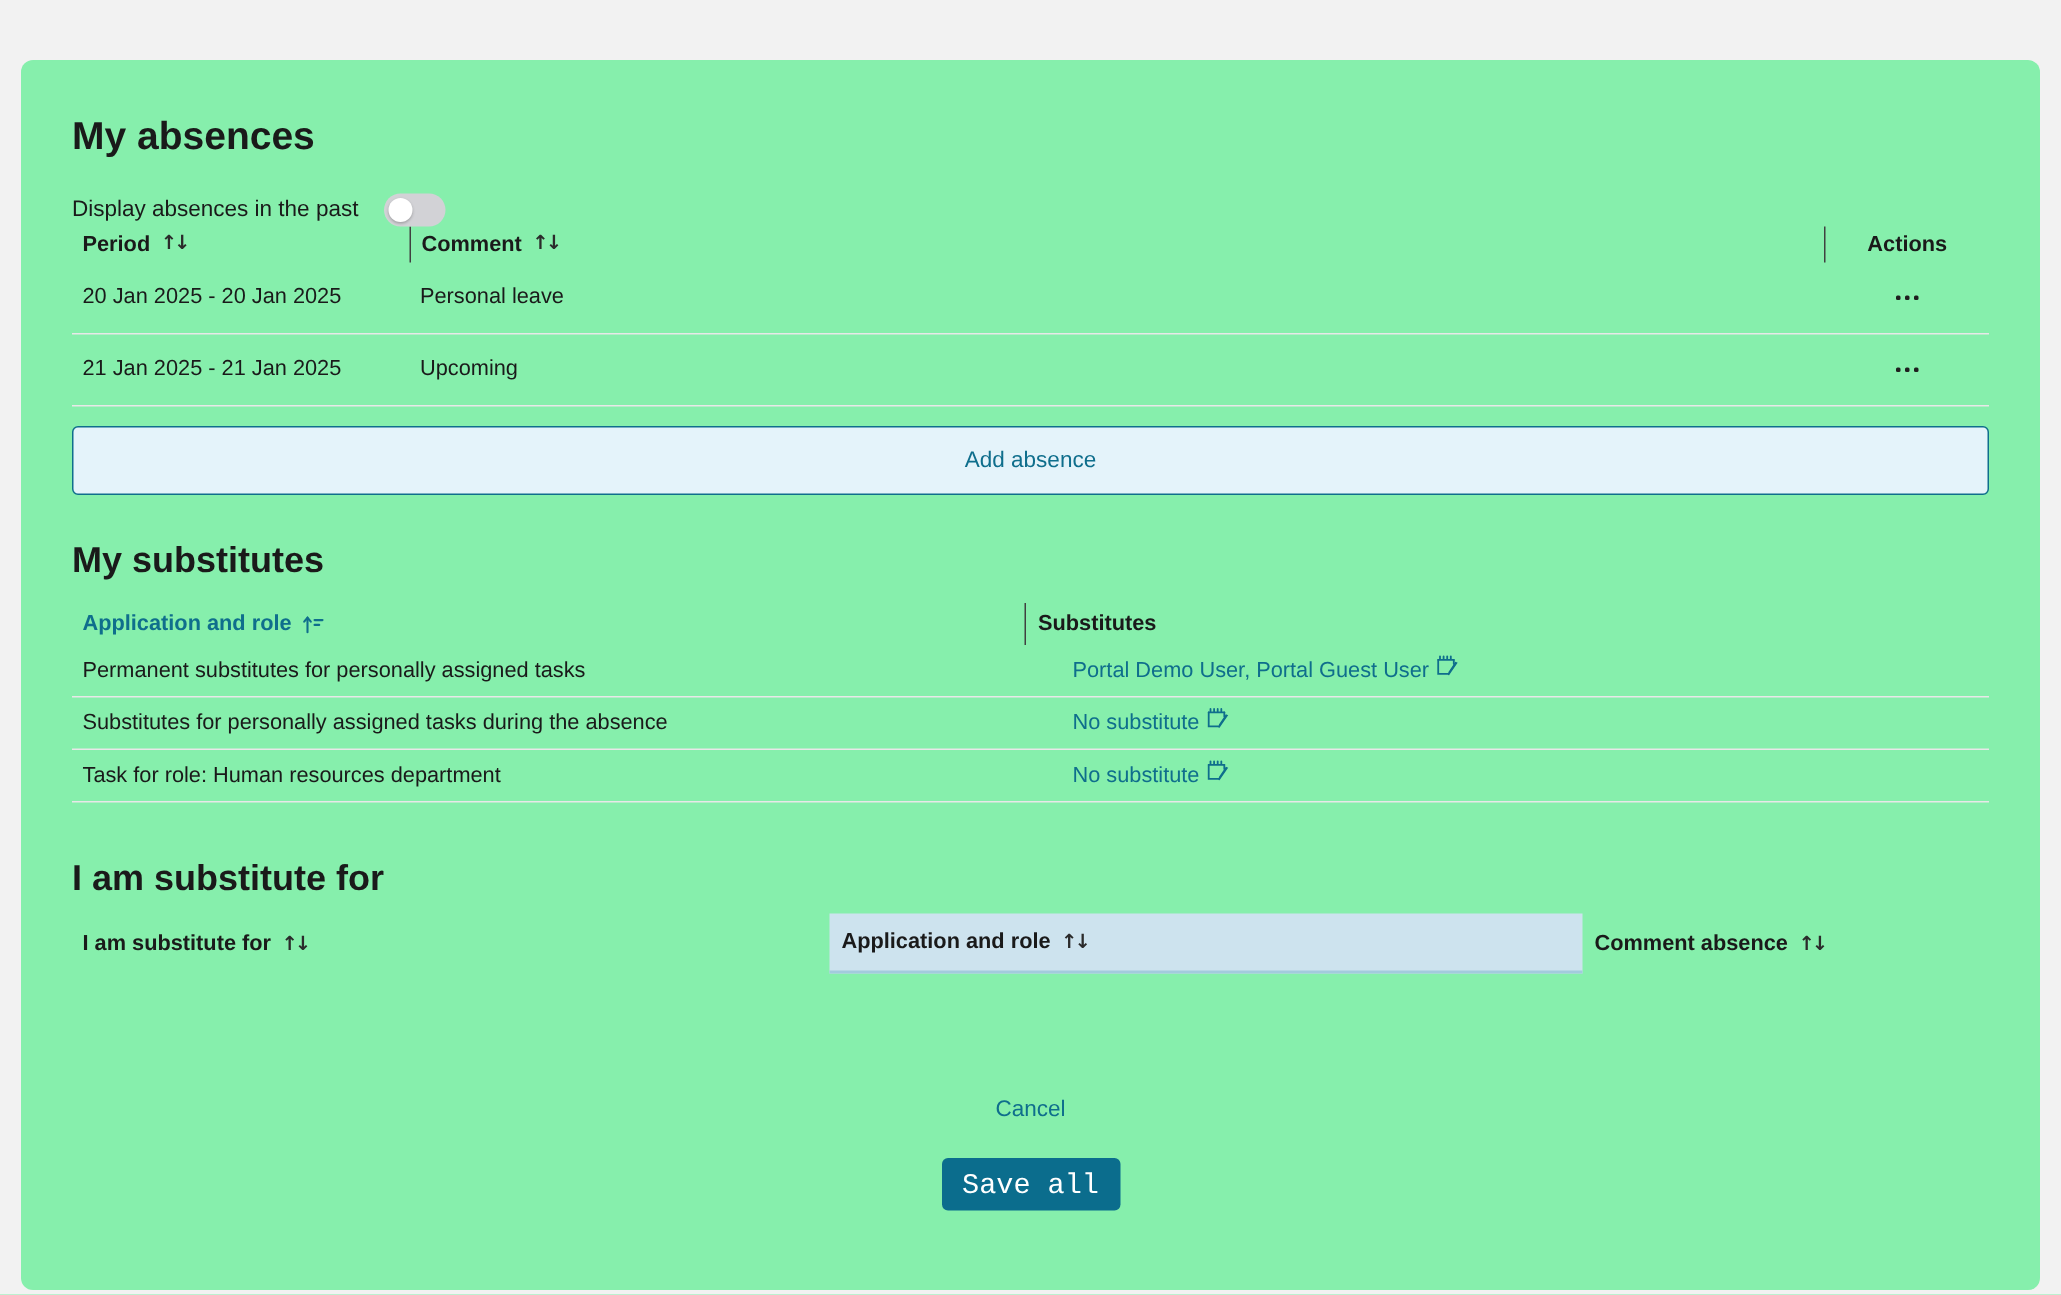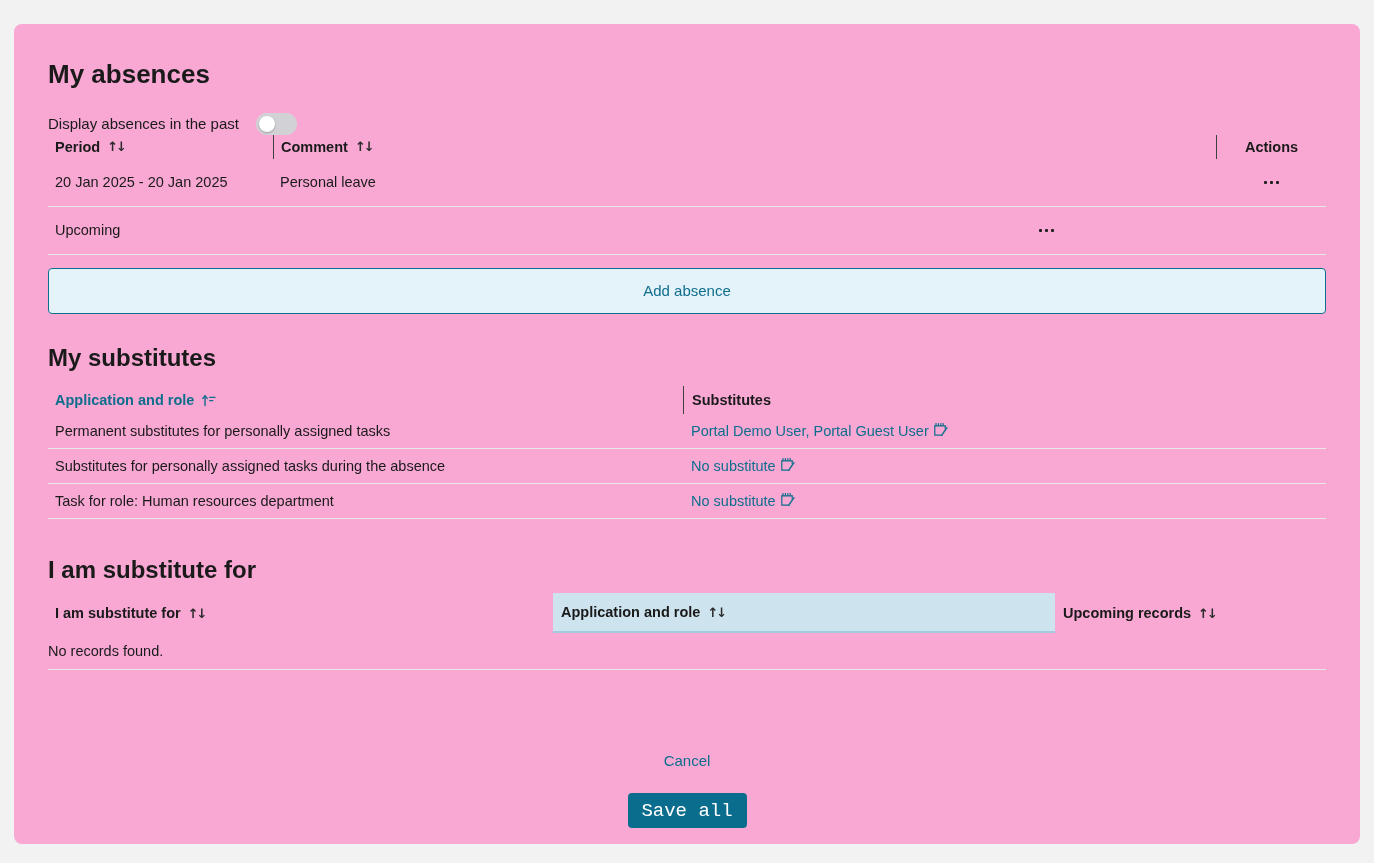--- a/index.html
+++ b/index.html
@@ -5,23 +5,23 @@
   * { box-sizing: border-box; margin: 0; padding: 0; }
   html, body { width: 1374px; height: 863px; }
   body {
     background: #f2f2f2;
     font-family: "Liberation Sans", "DejaVu Sans", sans-serif;
     color: #1a1a1a;
     position: relative;
   }
   .card {
     position: absolute;
-    left: 14px; top: 24px;
+    left: 14px; top: 40px;
     width: 1346px; height: 820px;
-    background: #f9a8d4;
+    background: #86efac;
     border-radius: 8px;
     padding: 0 34px;
     overflow: hidden;
   }
   .page-title {
     margin-top: 36px;
     font-size: 26px;
     font-weight: 600;
     color: #1a1a1a;
     line-height: 1.15;
@@ -113,22 +113,23 @@
   .t2-head { margin-top: 15px; height: 28px; }
   .t2-c1 { width: 635px; padding-left: 7px; }
   .t2-c2 { flex: 1; padding-left: 8px; }
   .t2-head .t2-c1 { color: #0f6e8c; cursor: pointer; }
   .t2-row { height: 35px; }
   .link {
     color: #0f6e8c;
     text-decoration: none;
     cursor: pointer;
     display: inline-flex;
-    align-items: center;
+    align-items: flex-start;
     gap: 4px;
+    margin-left: 24px;
   }
   .edit-icon { flex: 0 0 auto; margin-top: -3px; cursor: pointer; }
   
   .sec3-title { margin-top: 37px; }
   .t3-head { margin-top: 9px; height: 40px; }
   .t3-c1 { width: 505px; padding-left: 7px; }
   .t3-c2 {
     width: 502px;
     padding-left: 8px;
     background: #cde3ee;
@@ -201,20 +202,21 @@
     <div class="cell t1-c3">
       <div class="dots">
           <i></i>
           <i></i>
           <i></i>
         </div>
     </div>
   </div>
 
   <div class="trow t1-row">
+    <div class="cell t1-c1">21 Jan 2025 - 21 Jan 2025</div>
     <div class="cell t1-c2">Upcoming</div>
     <div class="cell t1-c3">
       <div class="dots">
           <i></i>
           <i></i>
           <i></i>
         </div>
     </div>
   </div>
 
@@ -299,27 +301,24 @@
   <div class="thead t3-head">
     <div class="th t3-c1 hdr-clickable">
       <span>I am substitute for</span>
       <span class="sort-glyph">↑↓</span>
     </div>
     <div class="th t3-c2">
       <span>Application and role</span>
       <span class="sort-glyph">↑↓</span>
     </div>
     <div class="th t3-c3 hdr-clickable">
-      <span>Upcoming records</span>
-      <span class="sort-glyph">↑↓</span>
-    </div>
-  </div>
-
-  <div class="trow empty-row">
-    <span>No records found.</span>
-  </div>
+      <span>Comment absence</span>
+      <span class="sort-glyph">↑↓</span>
+    </div>
+  </div>
+
 
   <div class="footer">
     <button class="cancel-link">Cancel</button>
     <button class="save-btn">Save all</button>
   </div>
 
 </div>
 
 </body></html>

